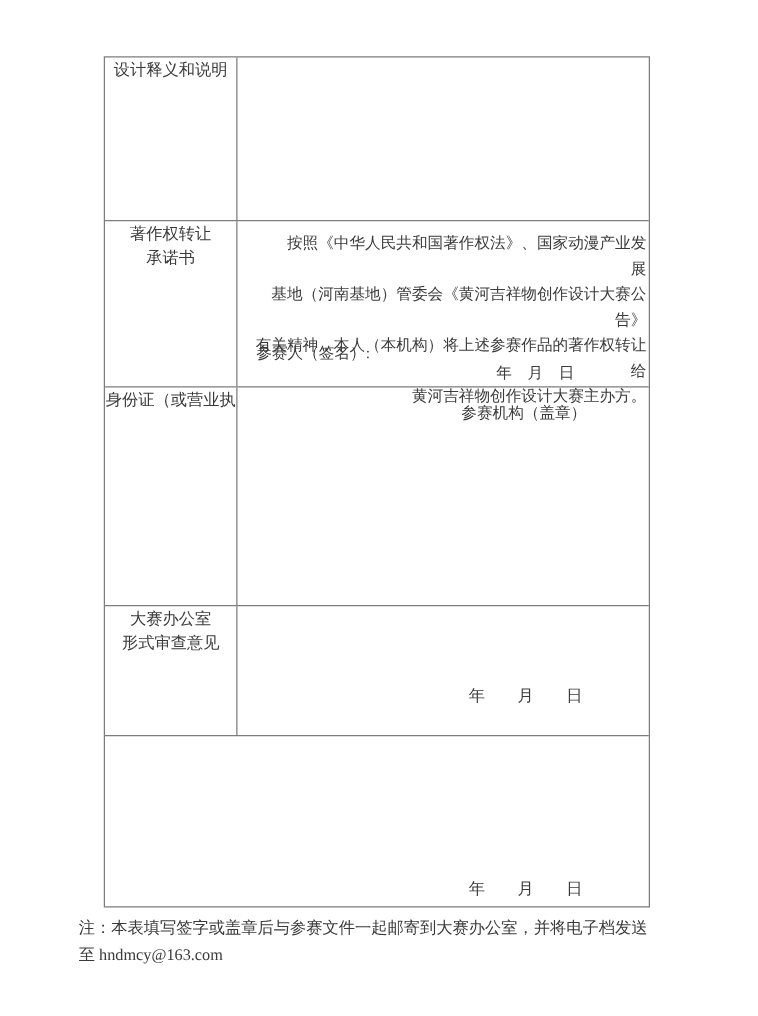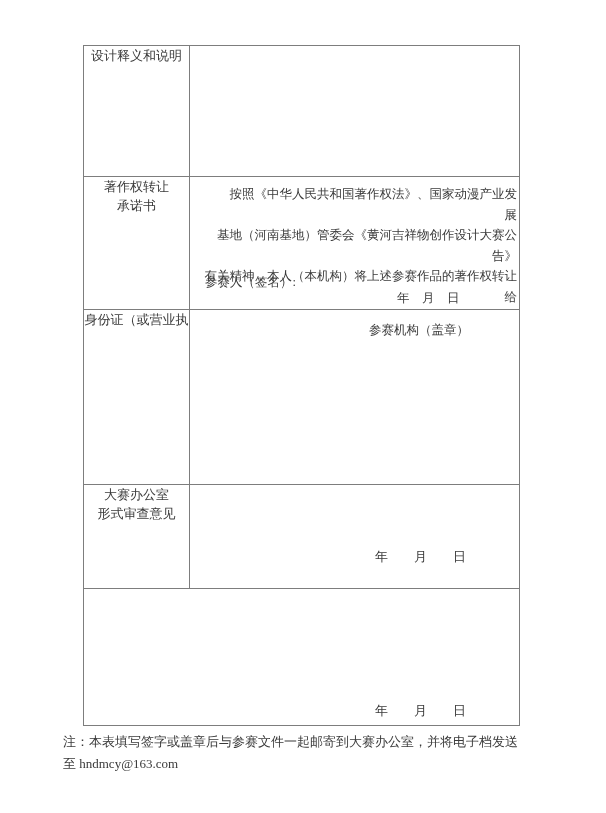--- a/index.html
+++ b/index.html
@@ -134,20 +134,21 @@
     <div class="form-row r2">
       <div class="label-cell">
         <div>著作权转让</div>
         <div>承诺书</div>
       </div>
       <div class="content-cell">
         <div class="commit-body">
           <div class="commit-line first">按照《中华人民共和国著作权法》、国家动漫产业发展</div>
           <div class="commit-line">基地（河南基地）管委会《黄河吉祥物创作设计大赛公告》</div>
           <div class="commit-line">有关精神，本人（本机构）将上述参赛作品的著作权转让给</div>
+          <div class="commit-line">黄河吉祥物创作设计大赛主办方。</div>
         </div>
         <span class="sign-label">参赛人（签名）:</span>
         <span class="org-label">参赛机构（盖章）</span>
         <span class="date-line-commit">年　月　日</span>
       </div>
     </div>
 
     <div class="form-row r3">
       <div class="label-cell">
         <div>身份证（或营业执</div>

